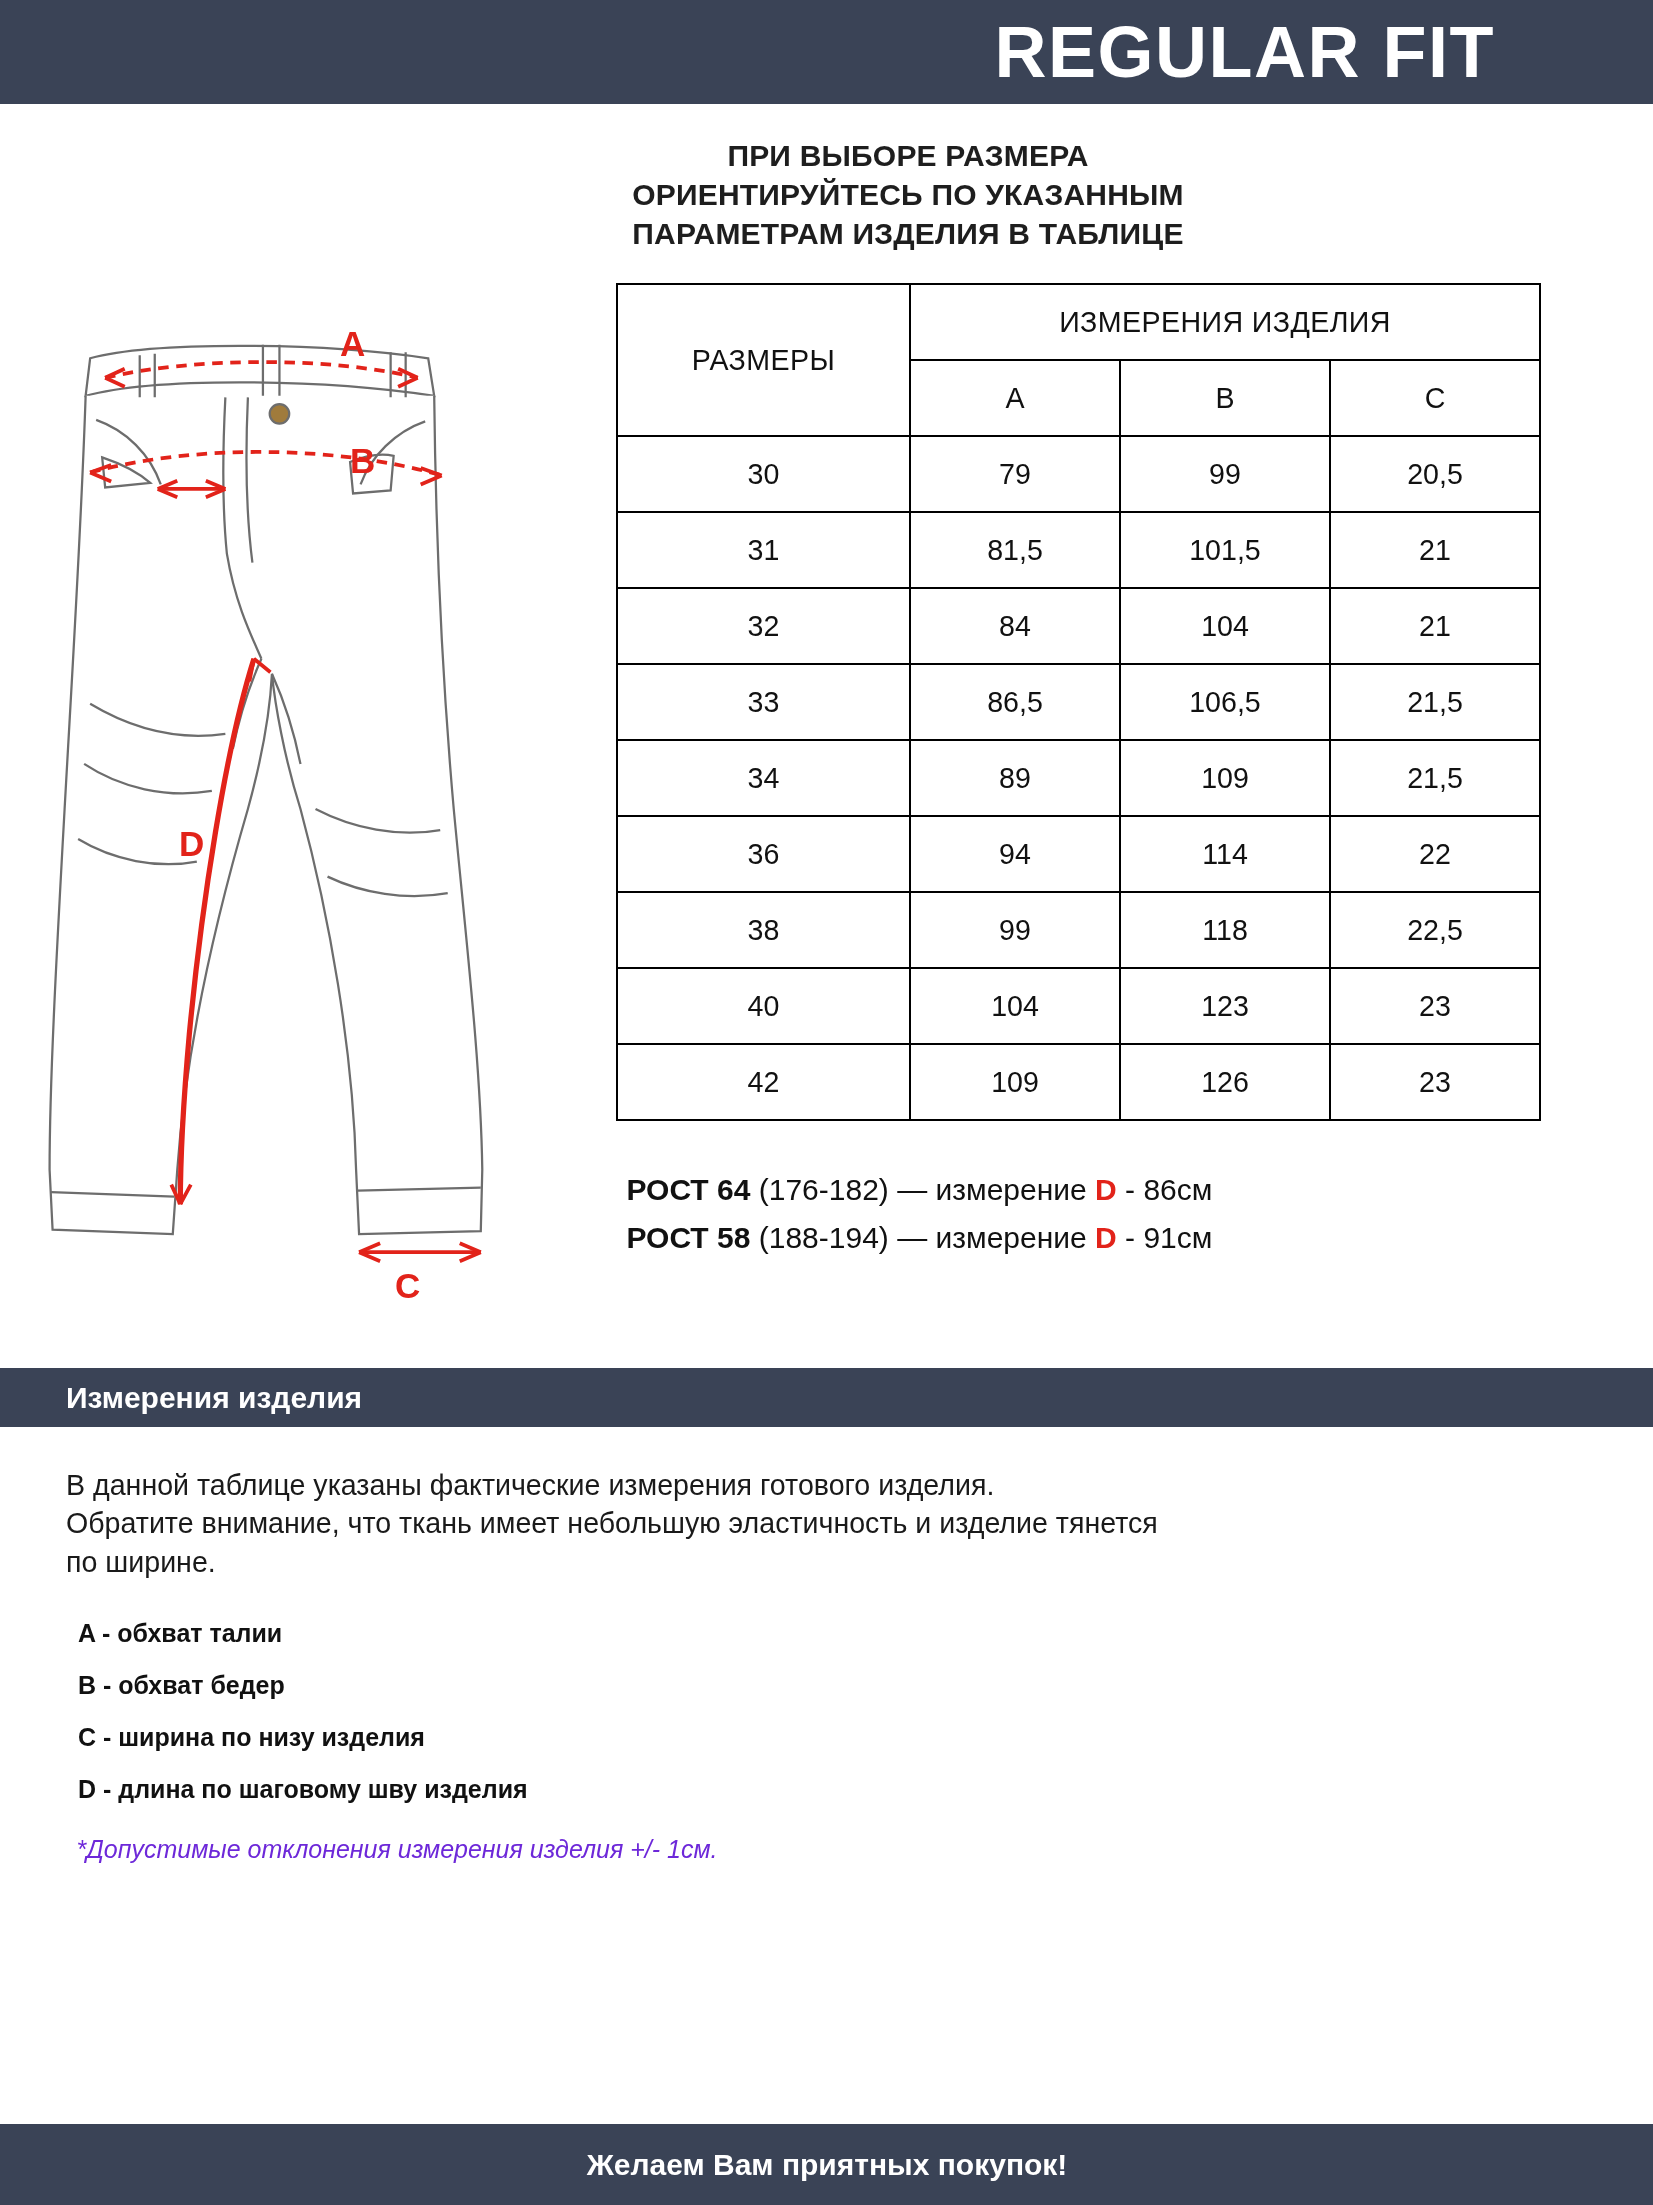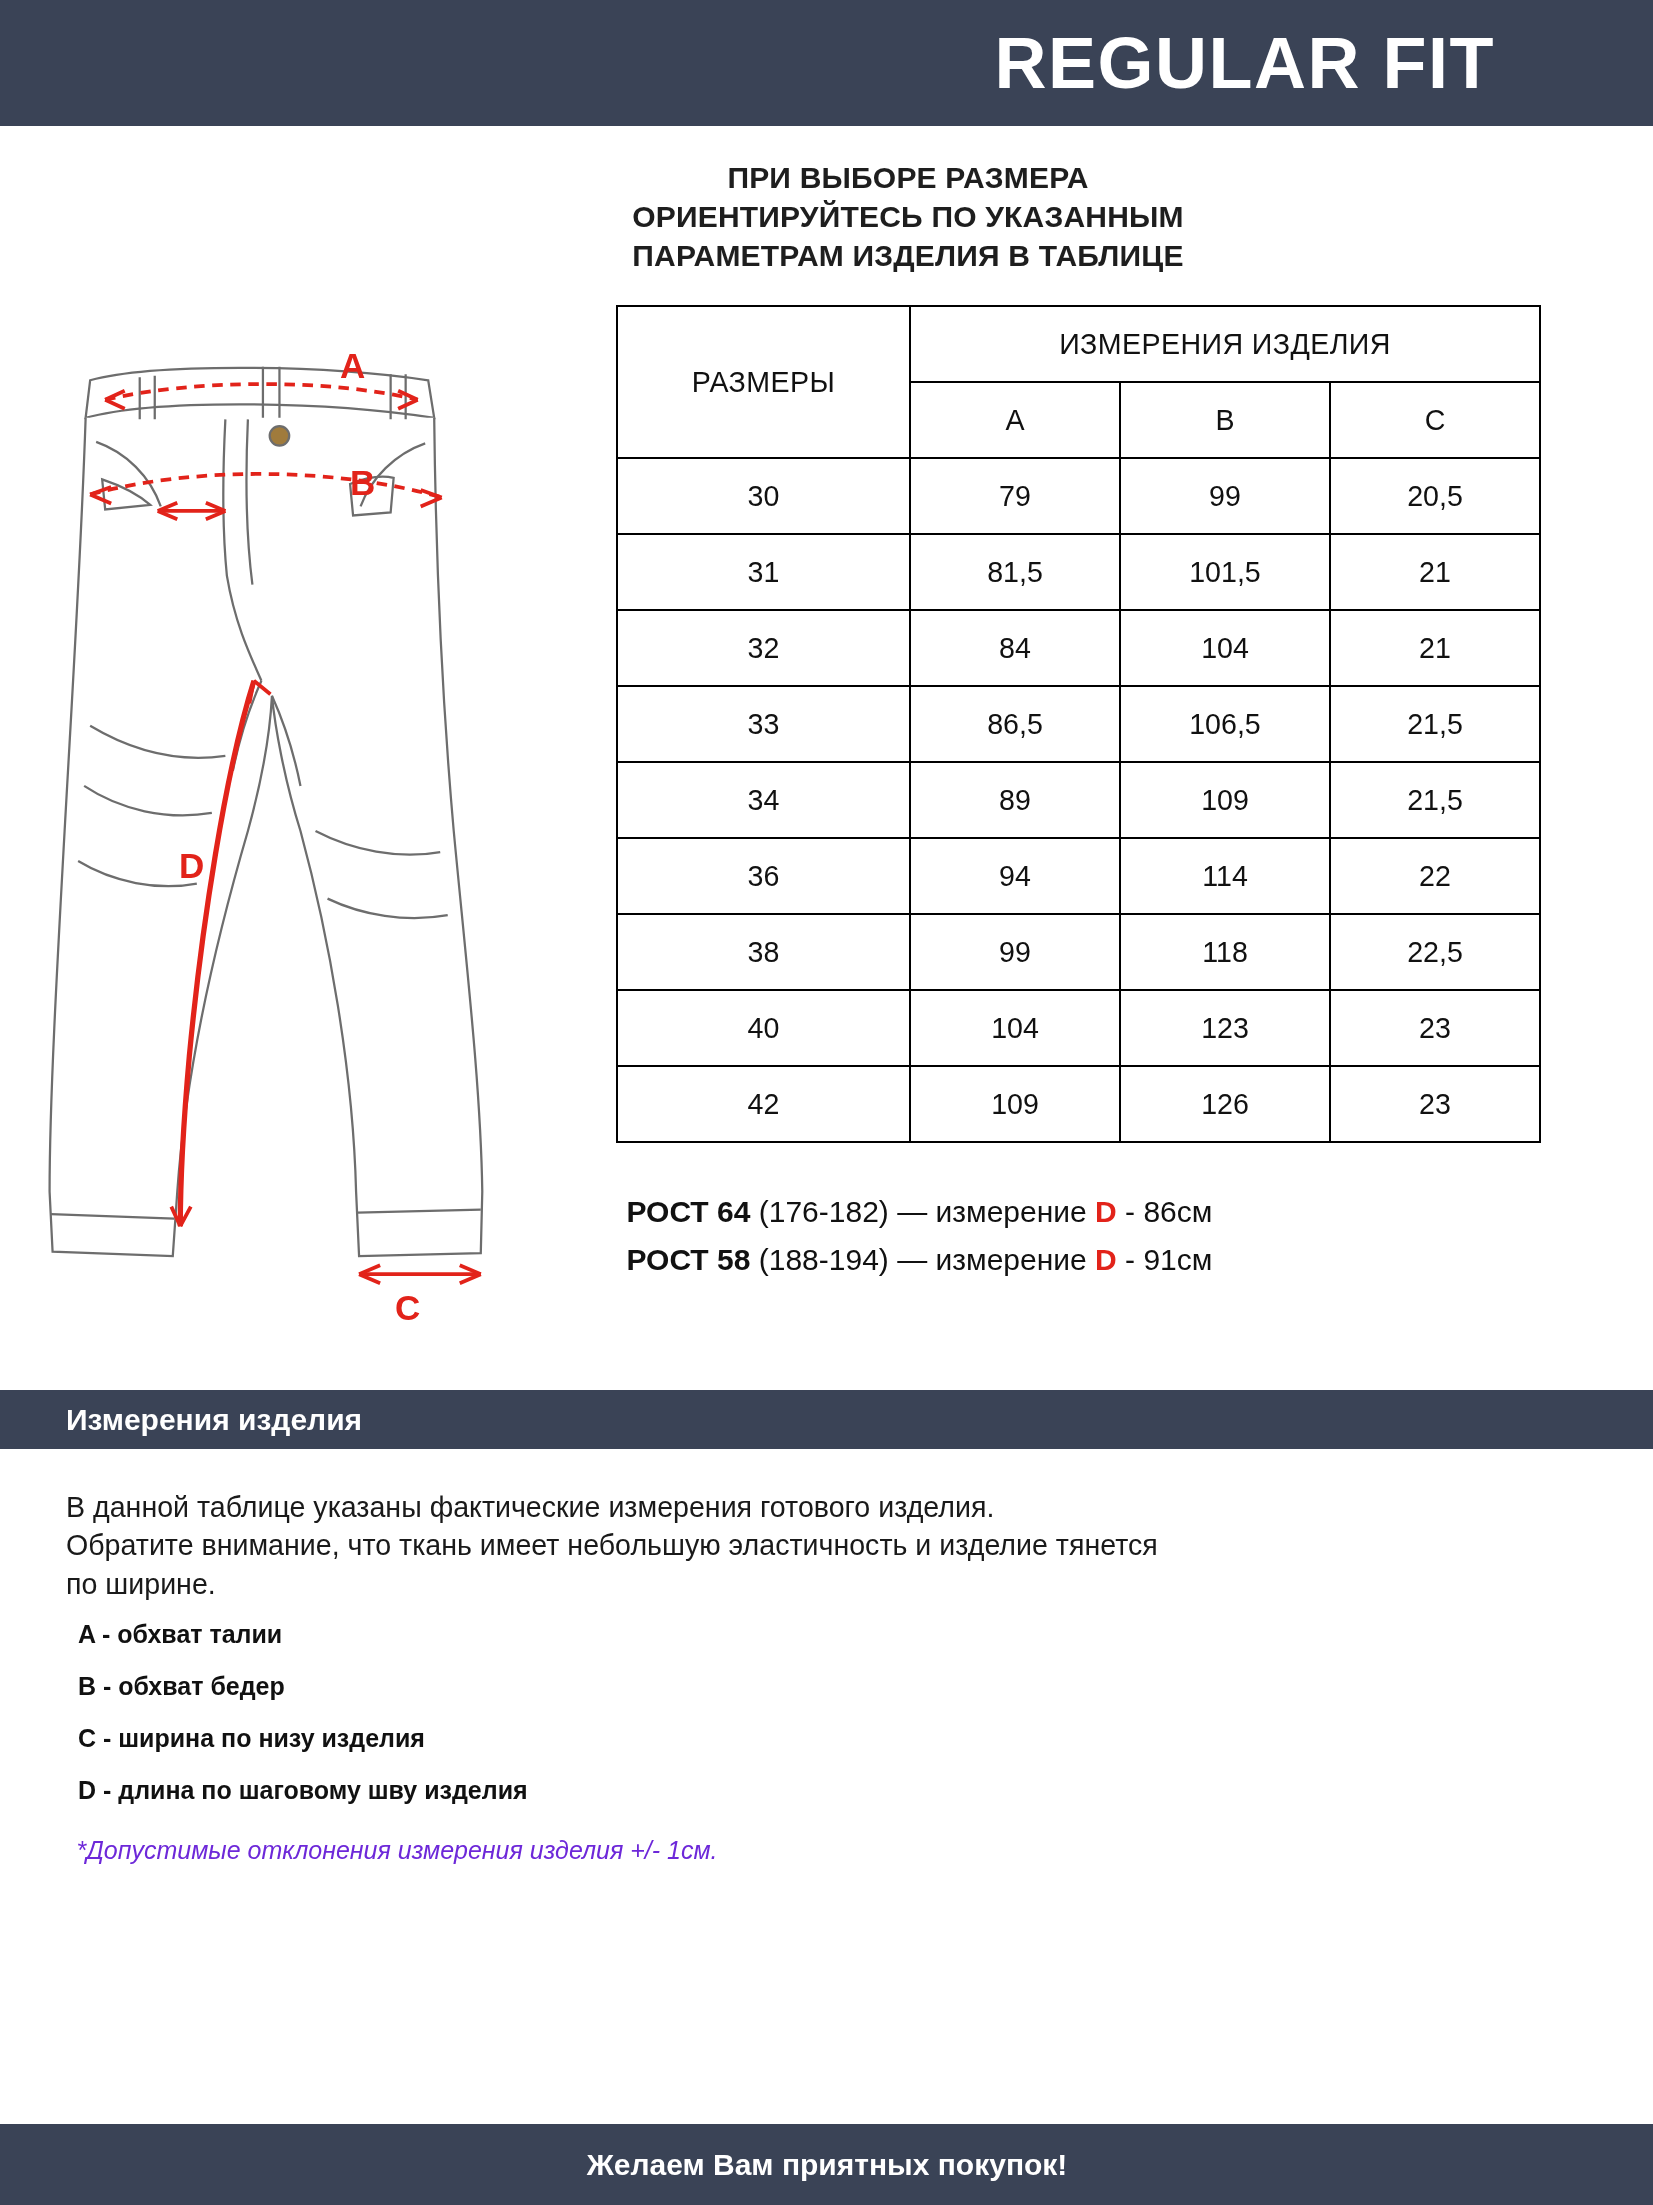--- a/index.html
+++ b/index.html
@@ -12,21 +12,21 @@
     height: 2205px;
     font-family: "Liberation Sans", sans-serif;
     color: #1b1b1b;
     position: relative;
     overflow: hidden;
   }
 
   
   .header-bar {
     background: #3a4356;
-    height: 126px;
+    height: 104px;
     display: flex;
     align-items: center;
     justify-content: flex-end;
     padding-right: 159px;
     box-sizing: border-box;
   }
   .header-title {
     color: #ffffff;
     font-size: 72px;
     font-weight: bold;
@@ -146,21 +146,21 @@
   
   .body-block {
     padding: 39px 90px 0 66px;
   }
   .para {
     font-size: 28.6px;
     line-height: 1.34;
     color: #1a1a1a;
   }
   .legend {
-    margin-top: 19px;
+    margin-top: 40px;
     padding-left: 12px;
   }
   .legend-item {
     font-size: 25px;
     font-weight: bold;
     color: #111111;
     line-height: 1.0;
     margin-bottom: 27px;
   }
   .note {

